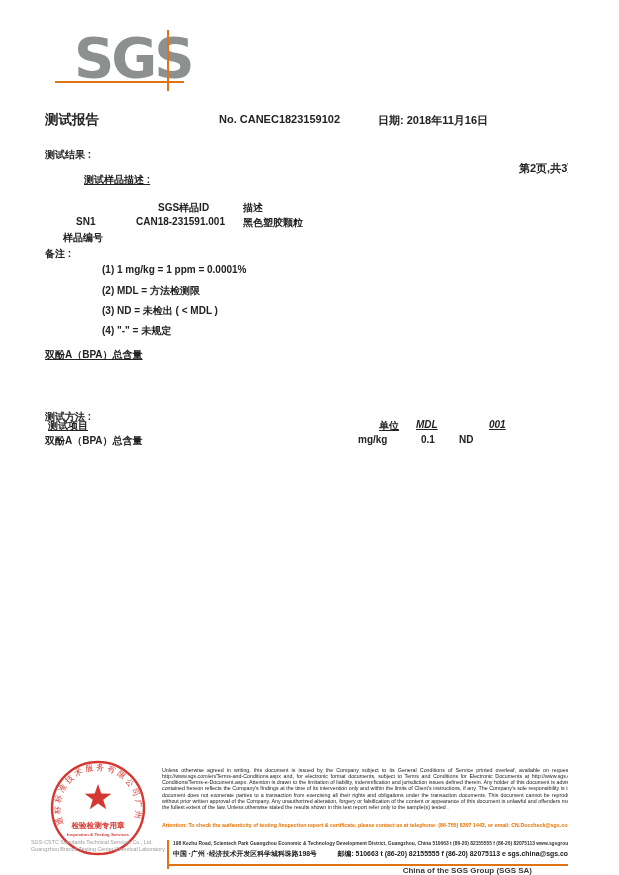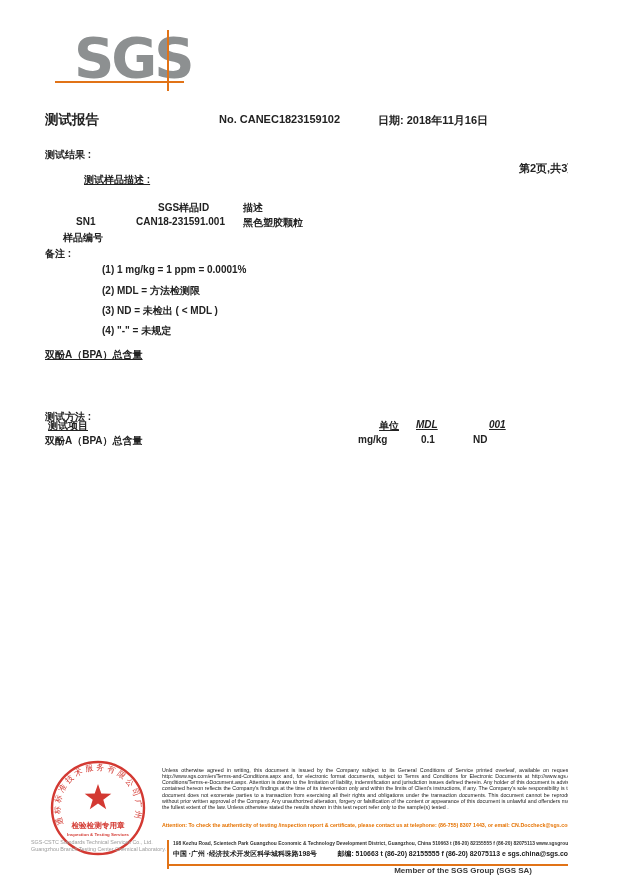--- a/index.html
+++ b/index.html
@@ -66,21 +66,21 @@
   <div class="abs t b u" style="left:45px;top:348px;">双酚A（BPA）总含量</div>
   <div class="abs t" style="left:45px;top:376px;margin-top:34px;">测试方法 :</div>
 
   <div class="abs t b u" style="left:48px;top:419px;">测试项目</div>
   <div class="abs t b u" style="left:359px;top:419px;margin-left:20px;">单位</div>
   <div class="abs t b u" style="left:416px;top:419px;font-style:italic;">MDL</div>
   <div class="abs t b u i" style="left:470px;top:419px;">001</div>
   <div class="abs t" style="left:45px;top:434px;">双酚A（BPA）总含量</div>
   <div class="abs t" style="left:358px;top:434px;">mg/kg</div>
   <div class="abs t" style="left:421px;top:434px;">0.1</div>
-  <div class="abs t" style="left:473px;top:434px;">ND</div>
+  <div class="abs t" style="left:459px;top:434px;">ND</div>
 
   <svg class="stamp-svg" width="116" height="116" viewBox="0 0 116 116">
     <circle cx="58" cy="58" r="46" fill="none" stroke="#cf241c" stroke-width="2.4"></circle>
     <defs>
       <path id="arcPath" d="M 23.6 74.1 A 38 38 0 1 1 92.4 74.1" fill="none"></path>
     </defs>
     <text font-size="8" fill="#cf241c" letter-spacing="2.6" font-family="Liberation Sans, DejaVu Sans, sans-serif">
       <textPath href="#arcPath" startOffset="0">通标标准技术服务有限公司广州分公司</textPath>
     </text>
     <path d="M58,34 L61.3,43.5 L71.3,43.7 L63.3,49.7 L66.2,59.3 L58,53.6 L49.8,59.3 L52.7,49.7 L44.7,43.7 L54.7,43.5 Z" fill="#cf241c"></path>
@@ -95,15 +95,15 @@
 
   <div class="disclaimer">Unless otherwise agreed in writing, this document is issued by the Company subject to its General Conditions of Service printed overleaf, available on request or accessible at http://www.sgs.com/en/Terms-and-Conditions.aspx and, for electronic format documents, subject to Terms and Conditions for Electronic Documents at http://www.sgs.com/en/Terms-and-Conditions/Terms-e-Document.aspx. Attention is drawn to the limitation of liability, indemnification and jurisdiction issues defined therein. Any holder of this document is advised that information contained hereon reflects the Company's findings at the time of its intervention only and within the limits of Client's instructions, if any. The Company's sole responsibility is to its Client and this document does not exonerate parties to a transaction from exercising all their rights and obligations under the transaction documents. This document cannot be reproduced except in full, without prior written approval of the Company. Any unauthorized alteration, forgery or falsification of the content or appearance of this document is unlawful and offenders may be prosecuted to the fullest extent of the law. Unless otherwise stated the results shown in this test report refer only to the sample(s) tested .</div>
   <div class="attention">Attention: To check the authenticity of testing /inspection report &amp; certificate, please contact us at telephone: (86-755) 8307 1443, or email: CN.Doccheck@sgs.com</div>
 
   <div class="o-line" style="left:167px;top:840px;width:1.5px;height:29px;"></div>
   <div class="o-line" style="left:167px;top:864px;width:420px;height:1.5px;"></div>
 
   <div class="abs addr1" style="left:173px;top:841px;">198 Kezhu Road, Scientech Park Guangzhou Economic &amp; Technology Development District, Guangzhou, China 510663   t (86-20) 82155555   f (86-20) 82075113   www.sgsgroup.com.cn</div>
   <div class="abs addr2" style="left:173px;top:849px;">中国 ·广州 ·经济技术开发区科学城科珠路198号　　　邮编: 510663   t (86-20) 82155555   f (86-20) 82075113   e  sgs.china@sgs.com</div>
 
-  <div class="abs member" style="right:36px;top:866px;">Member of the SGS Group (SGS SA)</div>
+  <div class="abs member" style="right:36px;top:866px;">China of the SGS Group (SGS SA)</div>
 
 </div>
 
 </body></html>

